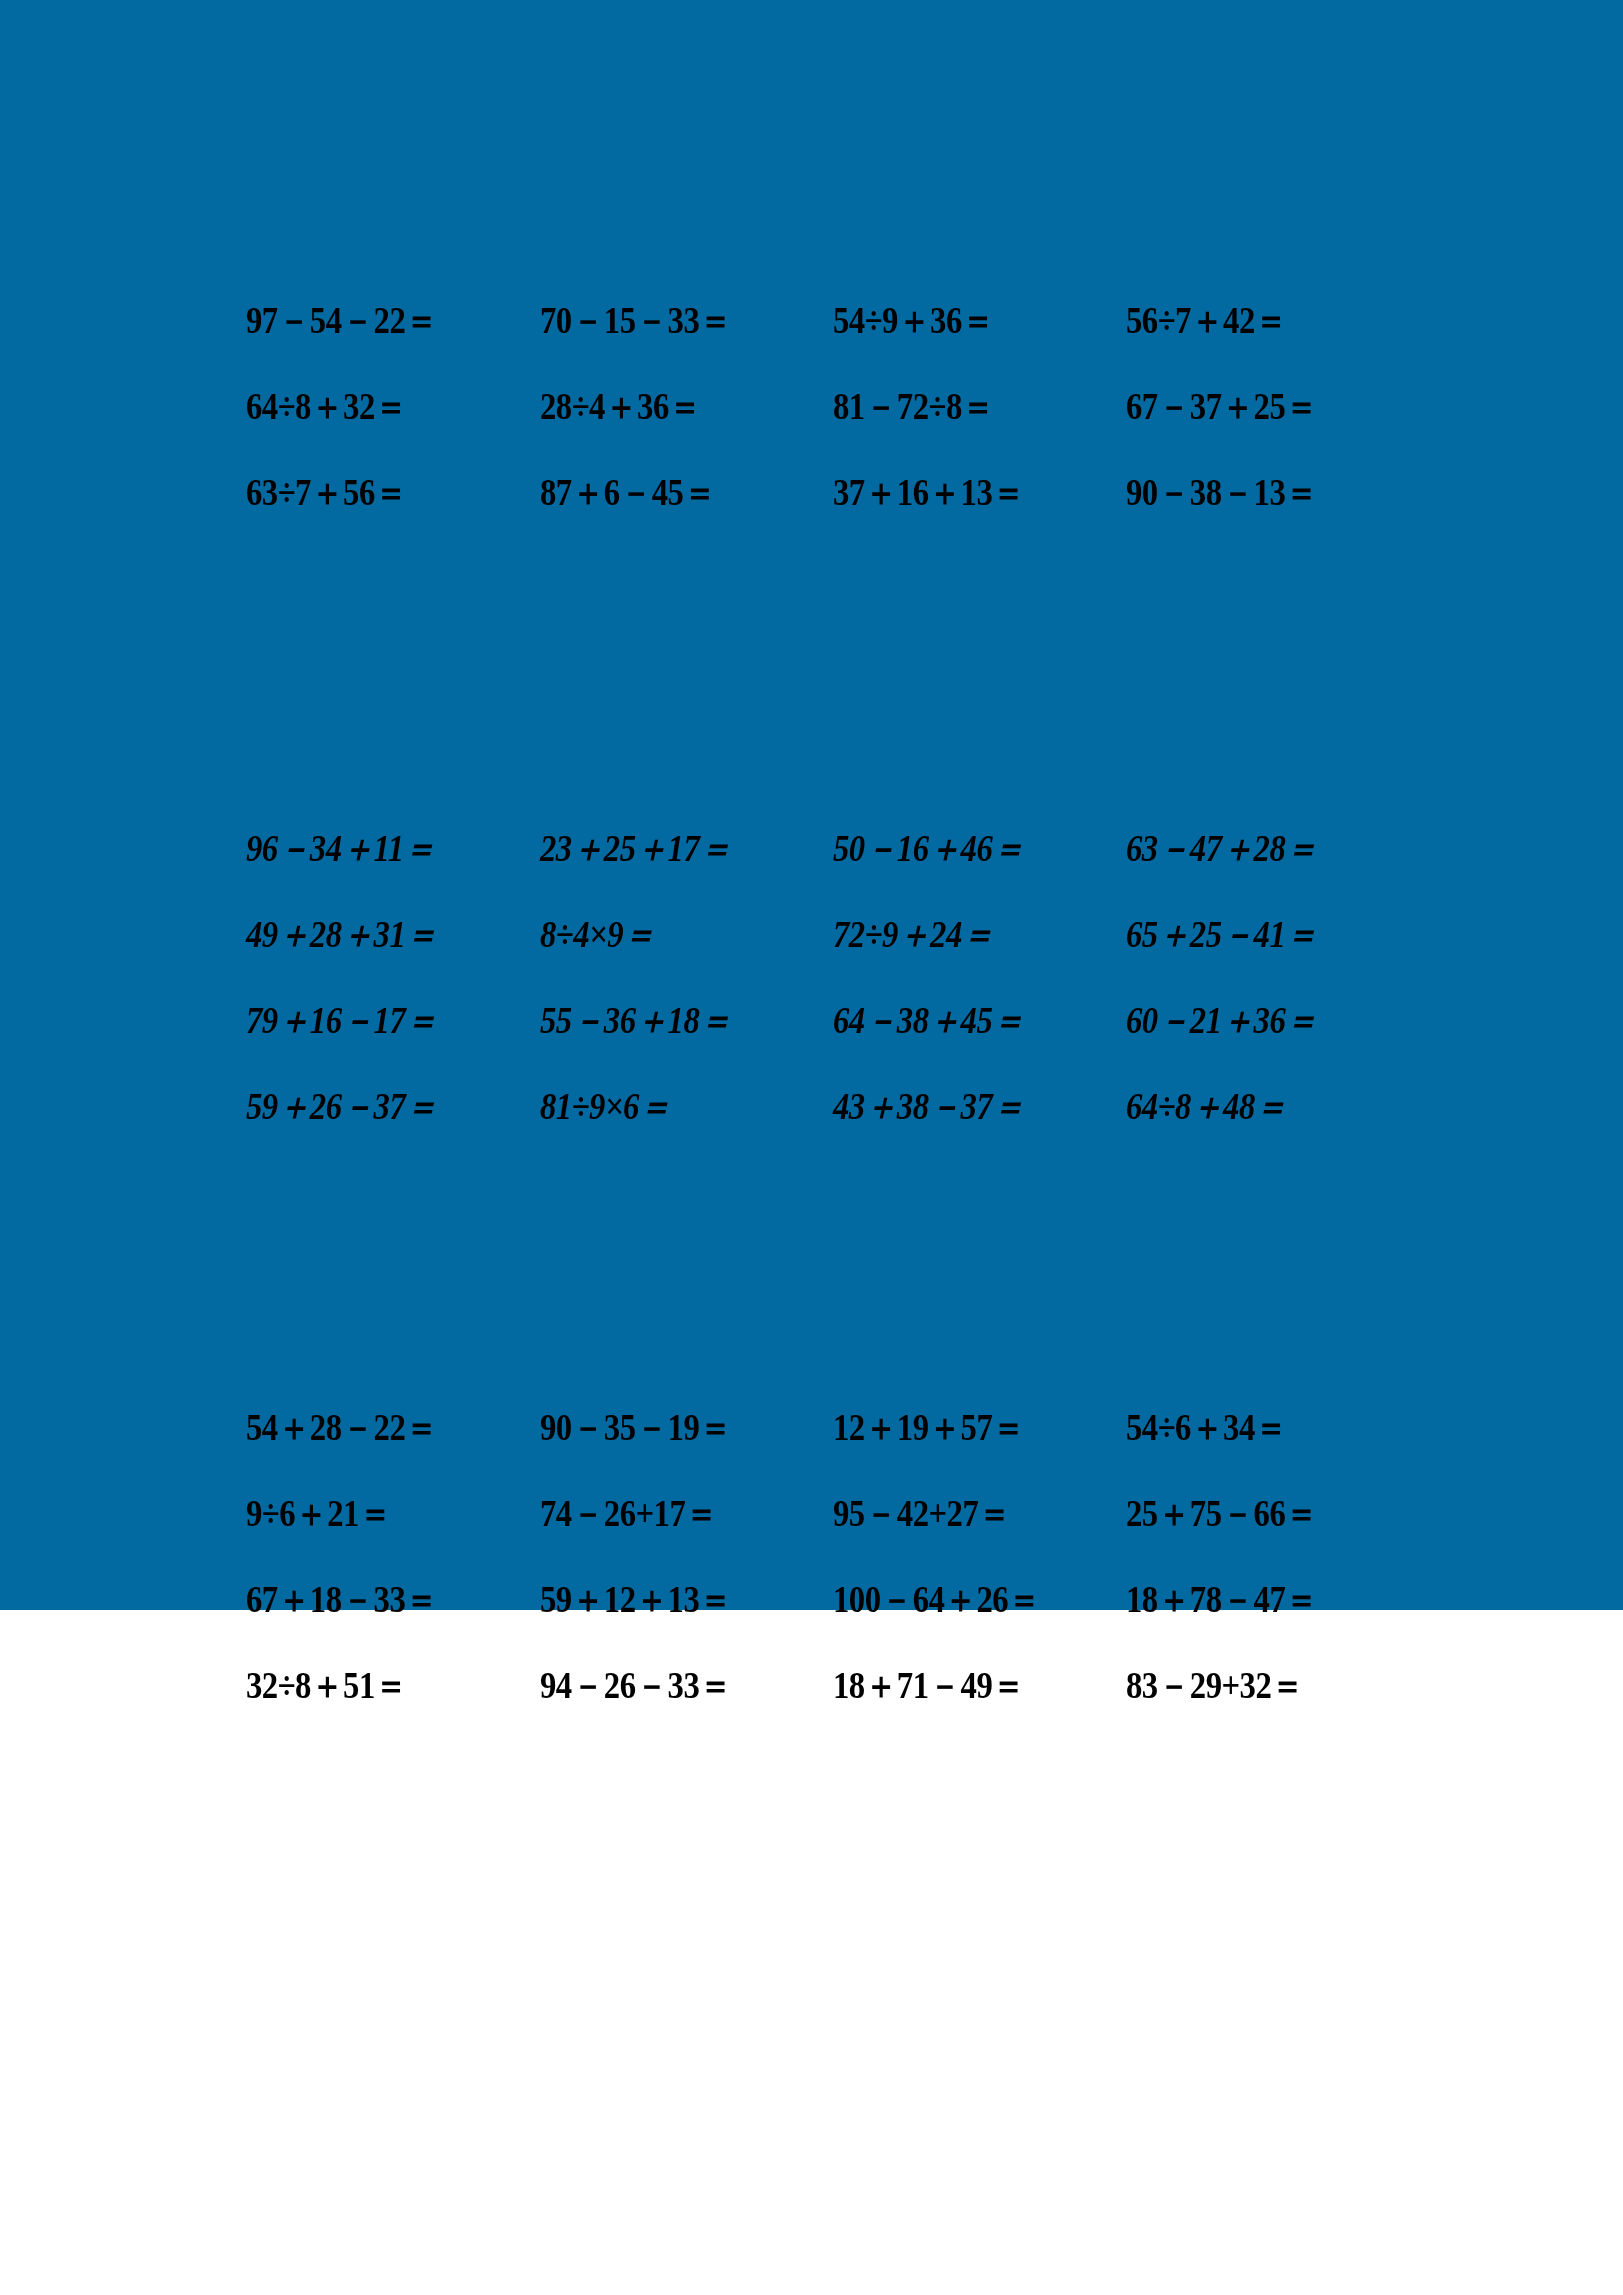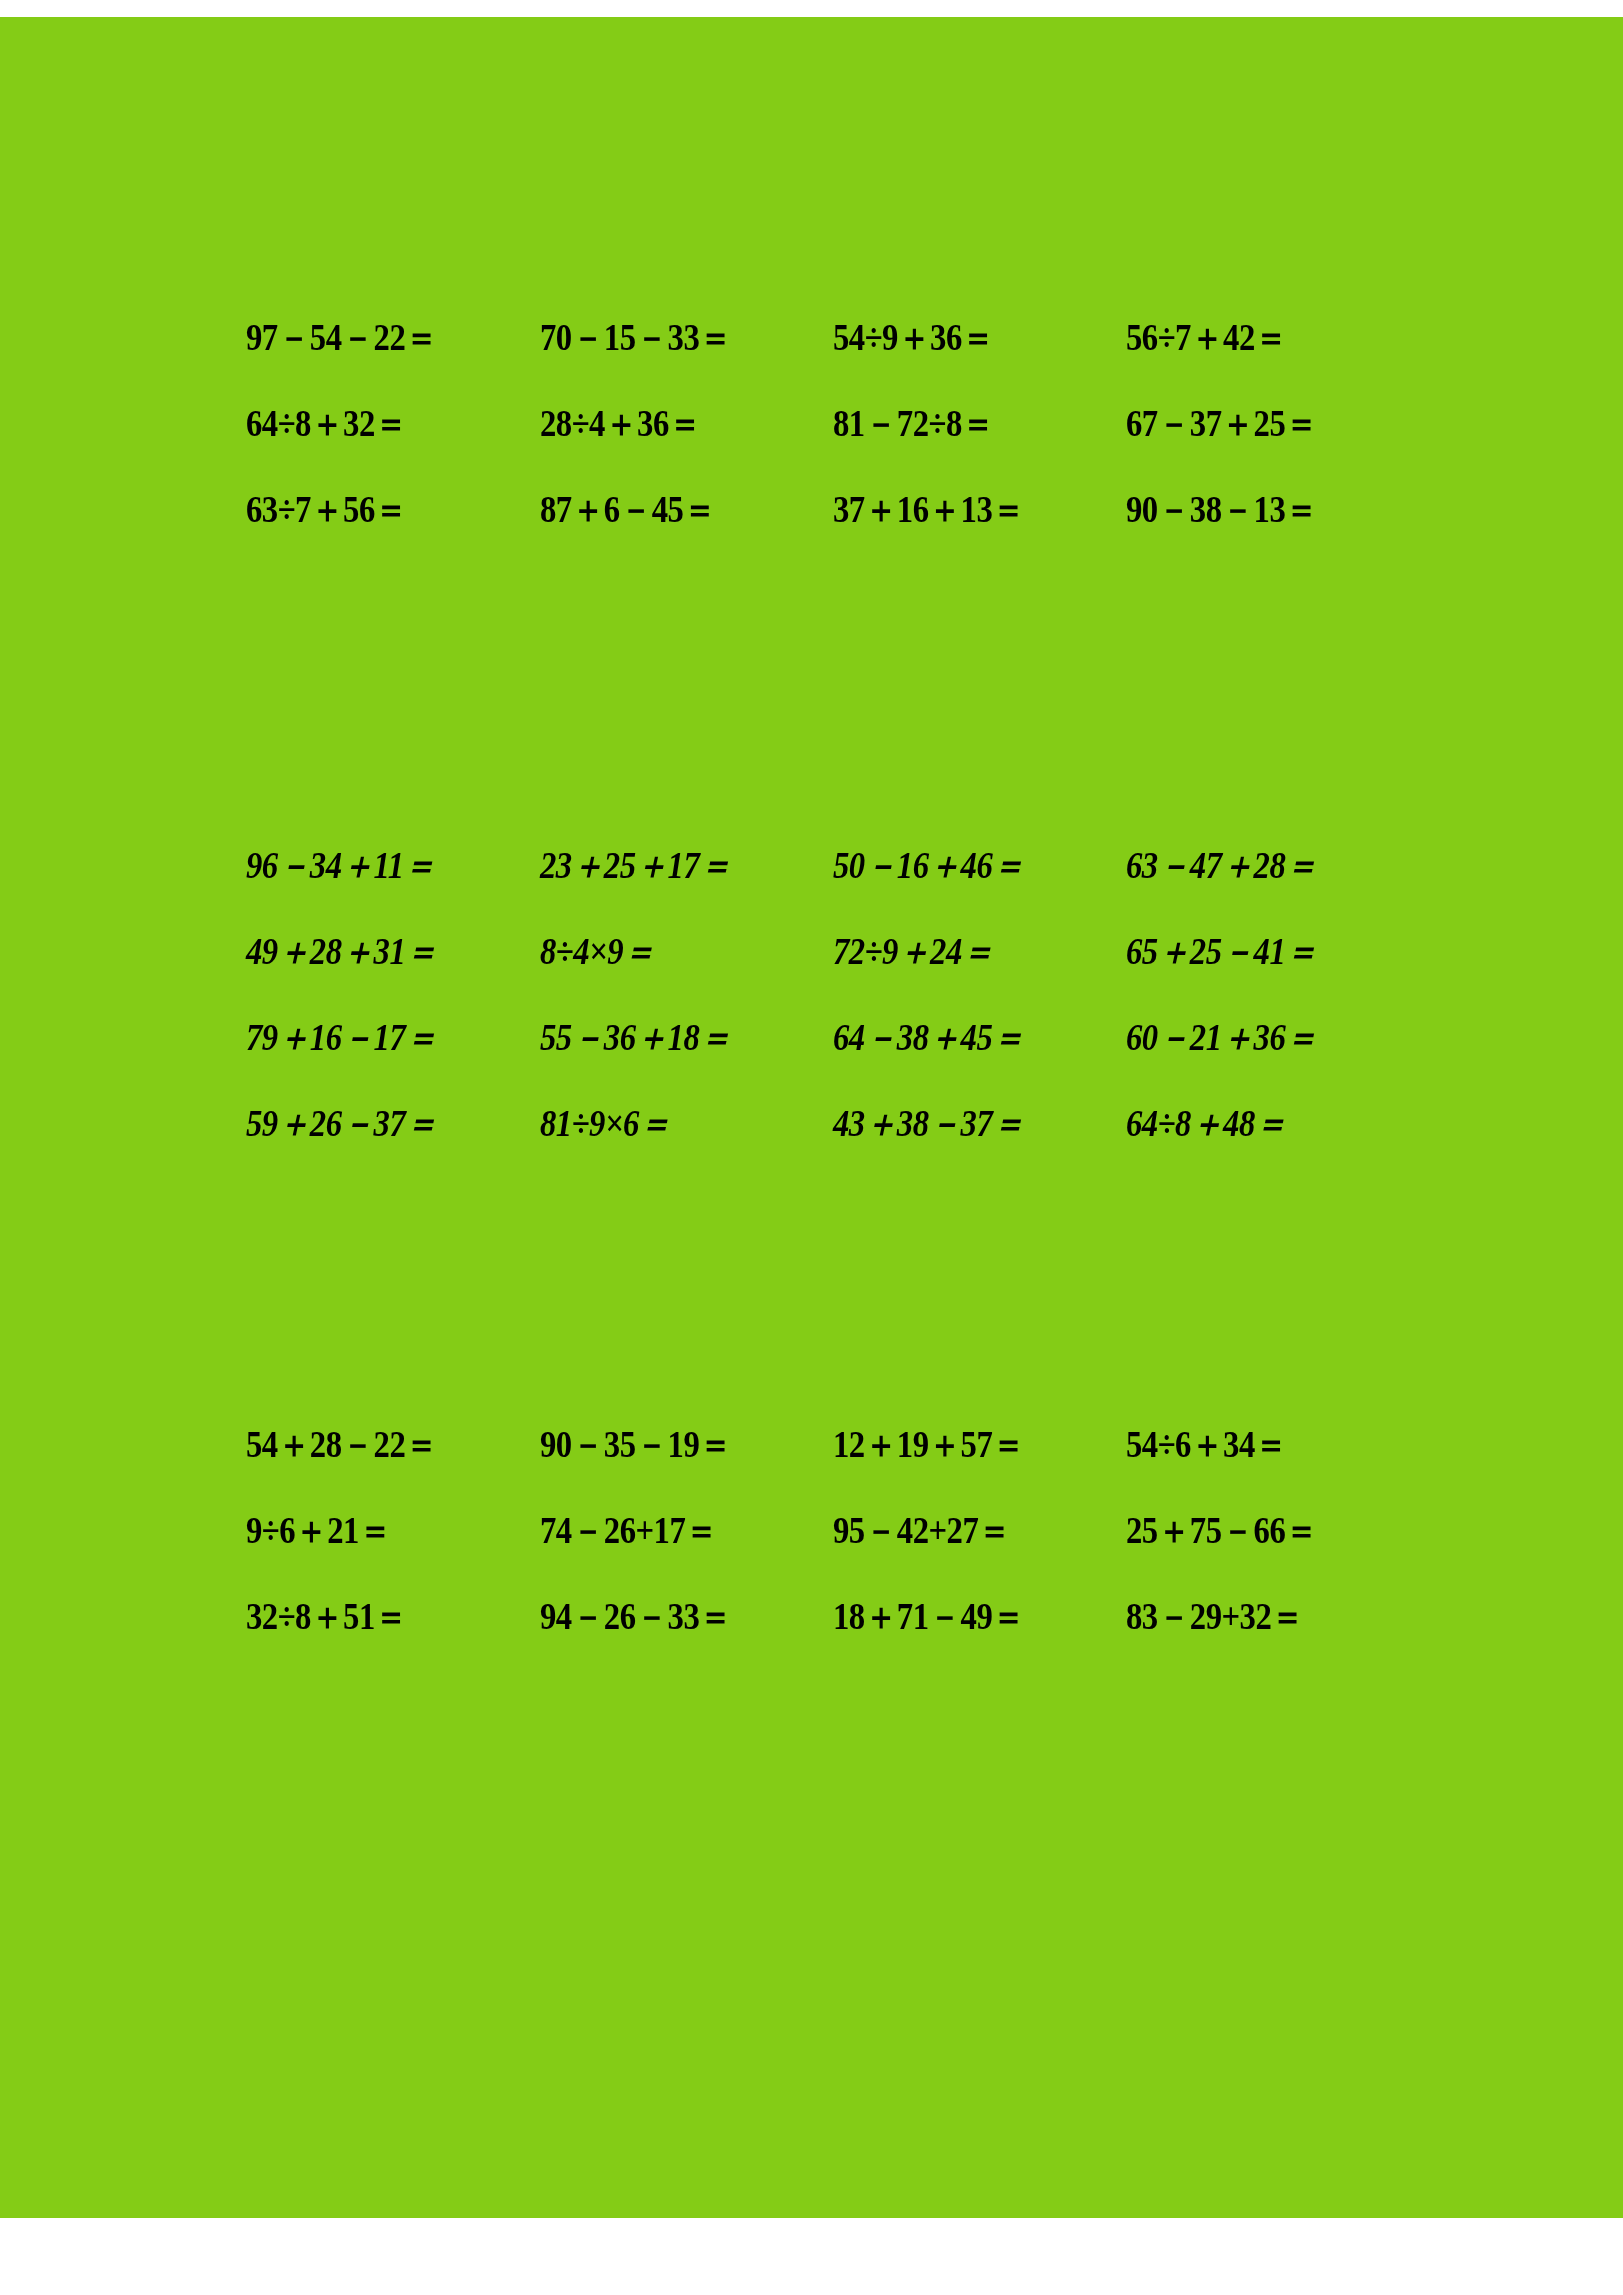--- a/index.html
+++ b/index.html
@@ -13,23 +13,22 @@
       position: relative;
       overflow: hidden;
       font-family: "Liberation Serif", "DejaVu Serif", serif;
       color: #000000;
     }
     .page {
       position: absolute;
       left: 0;
       top: 0;
       width: 1623px;
-      height: 2201px;
-      background: #84cc16;
-      margin-top: 17px;
+      height: 1610px;
+      background: #0369a1;
     }
     .block {
       position: absolute;
       left: 246px;
       width: 1193px;
     }
     .block-1 { top: 290px; }
     .block-2 { top: 818px; font-style: italic; }
     .block-3 { top: 1397px; }
     .row {
@@ -112,20 +111,26 @@
       <span class="problem col-2">12＋19＋57＝</span>
       <span class="problem col-3">54÷6＋34＝</span>
     </div>
     <div class="row">
       <span class="problem col-0">9÷6＋21＝</span>
       <span class="problem col-1">74－26+17＝</span>
       <span class="problem col-2">95－42+27＝</span>
       <span class="problem col-3">25＋75－66＝</span>
     </div>
     <div class="row">
+      <span class="problem col-0">67＋18－33＝</span>
+      <span class="problem col-1">59＋12＋13＝</span>
+      <span class="problem col-2">100－64＋26＝</span>
+      <span class="problem col-3">18＋78－47＝</span>
+    </div>
+    <div class="row">
       <span class="problem col-0">32÷8＋51＝</span>
       <span class="problem col-1">94－26－33＝</span>
       <span class="problem col-2">18＋71－49＝</span>
       <span class="problem col-3">83－29+32＝</span>
     </div>
   </div>
 
 </div>
 
 

